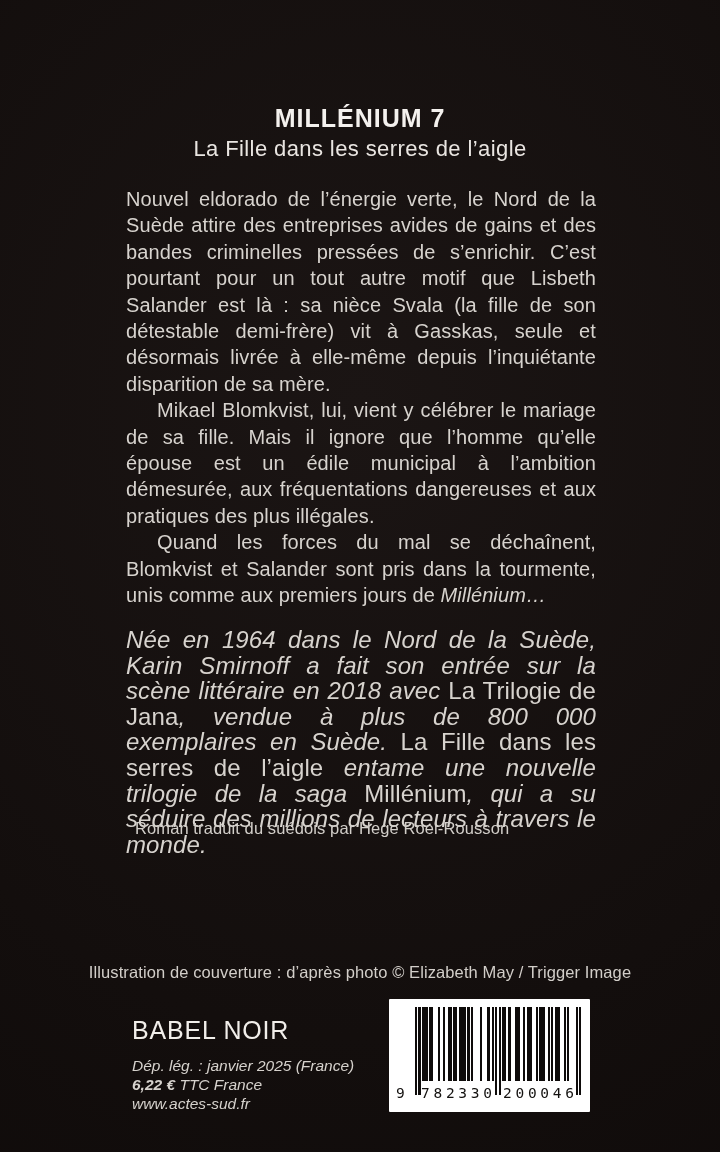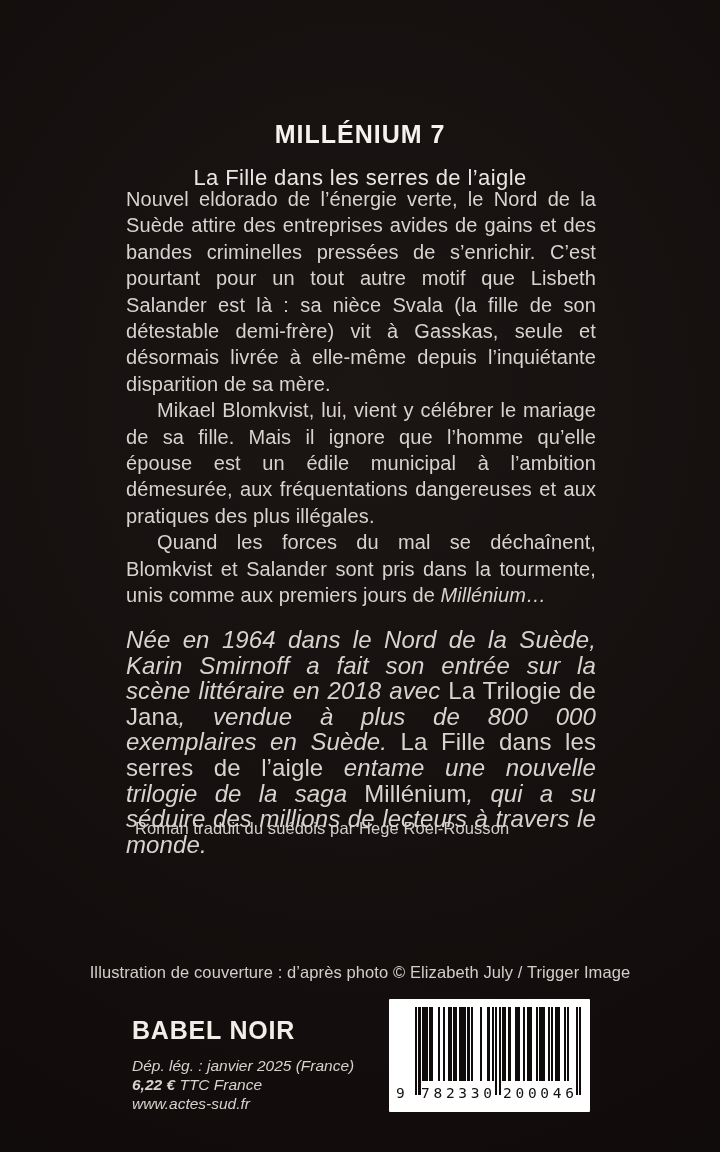--- a/index.html
+++ b/index.html
@@ -6,21 +6,21 @@
   body{width:720px;height:1152px;overflow:hidden;}
   .cover{
     position:relative;width:720px;height:1152px;
     background:radial-gradient(140% 100% at 50% 35%, #1b1514 0%, #130e0d 55%, #0d0908 100%);
     font-family:"Liberation Sans", sans-serif;
     -webkit-font-smoothing:antialiased;
   }
   
   .titleblock{position:absolute;top:104px;left:0;width:100%;text-align:center;}
   .series-title{
-    margin:16px;font-size:25px;font-weight:bold;letter-spacing:1px;
+    margin:0;font-size:25px;font-weight:bold;letter-spacing:1px;
     color:#f4f1ee;
   }
   .book-subtitle{
     margin:3px 0 0 0;font-size:22px;font-weight:normal;letter-spacing:.4px;
     color:#e9e5e1;
   }
   
   .synopsis{
     position:absolute;top:186px;left:126px;width:470px;
     font-size:20px;line-height:26.4px;letter-spacing:.1px;
@@ -41,21 +41,21 @@
     position:absolute;top:812px;left:128px;margin:7px;
     font-size:16.5px;color:#d2cec9;letter-spacing:.1px;
   }
   .credit{
     position:absolute;top:963px;left:0;width:100%;margin:0;text-align:center;
     font-size:16.5px;color:#d2cec9;letter-spacing:.1px;
   }
   
   .imprint{position:absolute;left:132px;top:1016px;color:#dedad5;}
   .imprint-name{
-    font-size:25px;font-weight:bold;letter-spacing:.8px;color:#f1eeea;margin:0 0 11px 0;
+    font-size:25px;font-weight:normal;letter-spacing:.8px;color:#f1eeea;margin:0 0 11px 0;
   }
   .imprint-lines{font-style:italic;font-size:15.5px;line-height:19px;color:#d6d2cd;}
   .imprint-lines .bold{font-weight:bold;}
   
   .barcode{
     position:absolute;left:389px;top:999px;width:201px;height:113px;
     background:#ffffff;border-radius:1px;
   }
   .bars{position:absolute;left:26px;top:8px;width:166px;height:88px;}
   .bars i{position:absolute;top:0;height:74px;background:#0e0b0a;}
@@ -82,21 +82,21 @@
   <section class="synopsis">
     <p>Nouvel eldorado de l’énergie verte, le Nord de la Suède attire des entreprises avides de gains et des bandes criminelles pressées de s’enrichir. C’est pourtant pour un tout autre motif que Lisbeth Salander est là : sa nièce Svala (la fille de son détestable demi-frère) vit à Gasskas, seule et désormais livrée à elle-même depuis l’inquiétante disparition de sa mère.</p>
     <p class="indent">Mikael Blomkvist, lui, vient y célébrer le mariage de sa fille. Mais il ignore que l’homme qu’elle épouse est un édile municipal à l’ambition démesurée, aux fréquentations dangereuses et aux pratiques des plus illégales.</p>
     <p class="indent"><span>Quand les forces du mal se déchaînent, Blomkvist et Salander sont pris dans la tourmente, unis comme aux premiers jours de </span><em>Millénium…</em></p>
   </section>
 
   <section class="bio"><em>Née en 1964 dans le Nord de la Suède, Karin Smirnoff a fait son entrée sur la scène littéraire en 2018 avec </em><span class="up">La Trilogie de Jana</span><em>, vendue à plus de 800 000 exemplaires en Suède. </em><span class="up">La Fille dans les serres de l’aigle</span><em> entame une nouvelle trilogie de la saga </em><span class="up">Millénium</span><em>, qui a su séduire des millions de lecteurs à travers le monde.</em></section>
 
   <p class="translator">Roman traduit du suédois par Hege Roel-Rousson</p>
 
-  <p class="credit">Illustration de couverture : d’après photo © Elizabeth July / Trigger Image</p>
+  <p class="credit">Illustration de couverture : d’après photo © Elizabeth May / Trigger Image</p>
 
   <div class="imprint">
     <div class="imprint-name">BABEL NOIR</div>
     <div class="imprint-lines">
       <div>Dép. lég. : janvier 2025 (France)</div>
       <div><span class="bold">6,22 €</span><span> TTC France</span></div>
       <div>www.actes-sud.fr</div>
     </div>
   </div>
 

